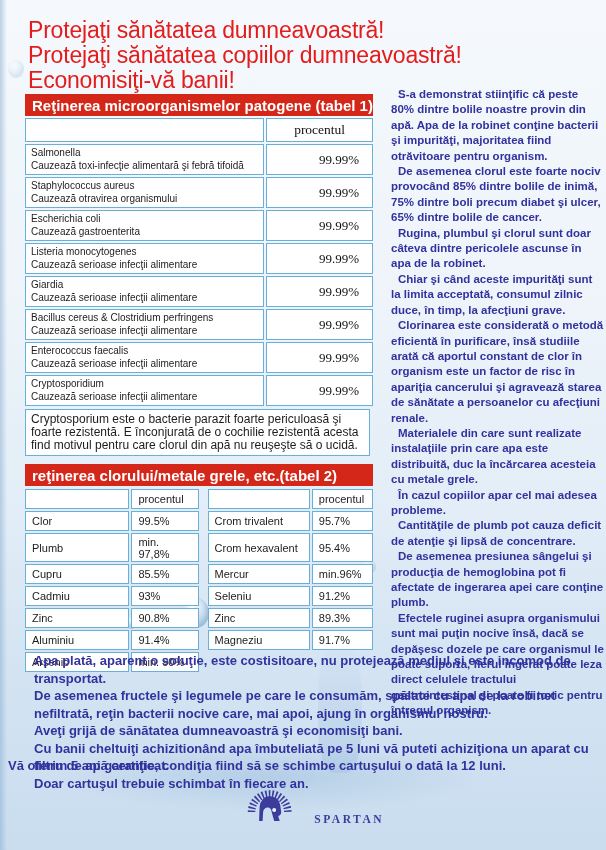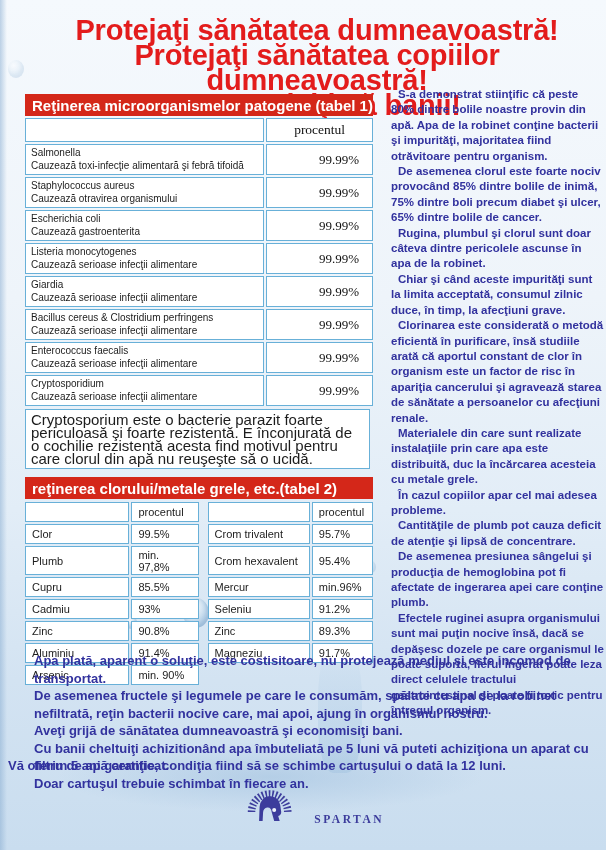--- a/index.html
+++ b/index.html
@@ -11,35 +11,35 @@
     background:linear-gradient(90deg,rgba(140,175,210,.55),rgba(140,175,210,0));}
   
   .droplet{position:absolute;border-radius:50%;
     background:radial-gradient(circle at 35% 30%,rgba(255,255,255,.95),rgba(175,205,230,.55) 55%,rgba(130,170,205,.4));
     box-shadow:inset -2px -3px 4px rgba(115,155,195,.45);}
   .splash{position:absolute;left:55px;top:742px;width:430px;height:70px;
     background:radial-gradient(ellipse at center,rgba(160,192,222,.55),rgba(160,192,222,0) 70%);}
   .drip{position:absolute;left:318px;top:638px;width:44px;height:135px;border-radius:45% 45% 35% 35%;
     background:linear-gradient(180deg,rgba(190,215,235,0),rgba(172,202,228,.6));}
   
-  .headline{position:absolute;left:28px;top:18px;color:#e31c1c;font-weight:bold;
-    font-size:29px;line-height:25px;letter-spacing:-.2px;text-align:center;}
+  .headline{position:absolute;left:28px;top:18px;color:#e31c1c;font-weight:normal;
+    font-size:23px;line-height:25px;letter-spacing:-.2px;}
   
   .leftcol{position:absolute;left:25px;top:94px;width:348px;}
   .redbar{background:#d42719;color:#ffffff;font-weight:bold;font-size:15px;
     padding:2.5px 0 2.5px 7px;width:341px;}
   table{border-collapse:separate;border-spacing:2px;margin-left:-2px;}
   .t1{width:352px;}
   td{background:#ffffff;border:1.5px solid #68b0d8;vertical-align:middle;}
   .t1 .c-name{width:268px;padding:2px 5px;}
   .t1 .c-val{width:70px;text-align:center;font-family:"Liberation Serif",serif;font-size:13px;color:#111;padding-left:40px;}
   .t1 .c-head{font-family:"Liberation Serif",serif;font-size:13.5px;text-align:center;color:#111;padding:2px 4px;}
   .pname,.pdesc{font-size:10px;line-height:12.5px;color:#1c1c1c;}
   .note-box{margin-top:1px;width:333px;border:1.5px solid #68b0d8;background:#ffffff;
-    padding:3px 5px;font-size:15px;line-height:13px;color:#1c1c1c;}
+    padding:3px 5px;font-size:12px;line-height:13px;color:#1c1c1c;}
   .t2wrap{margin-top:8px;}
   .t2{width:352px;margin-top:1px;}
   .t2 td{font-size:11px;color:#1c1c1c;padding:1.5px 6px;height:15px;}
   .t2 .sp{background:transparent;border:none;width:6px;padding:0;}
   .t2 .blank{background:transparent;border:none;}
   .t2 .n1{width:112px;} .t2 .v1{width:58px;} .t2 .n2{width:104px;} .t2 .v2{width:48px;}
   
   .rightcol{position:absolute;left:391px;top:87px;width:213px;color:#32329e;}
   .rp{margin:0;font-size:11.5px;line-height:15.4px;font-weight:bold;text-indent:7px;}
   

